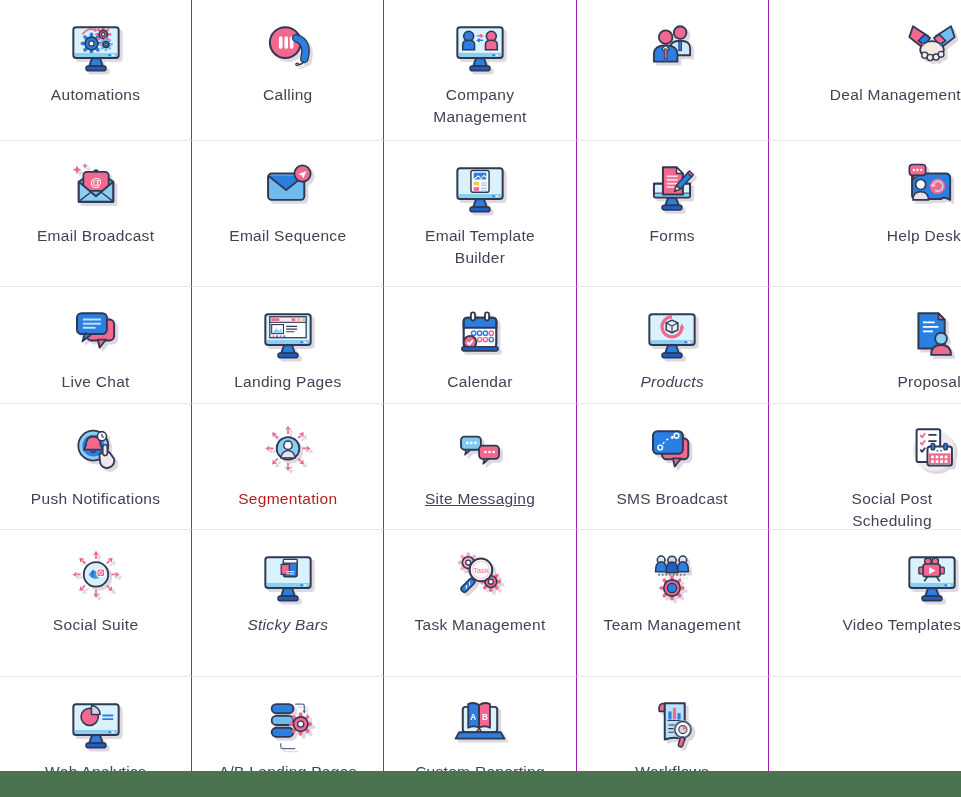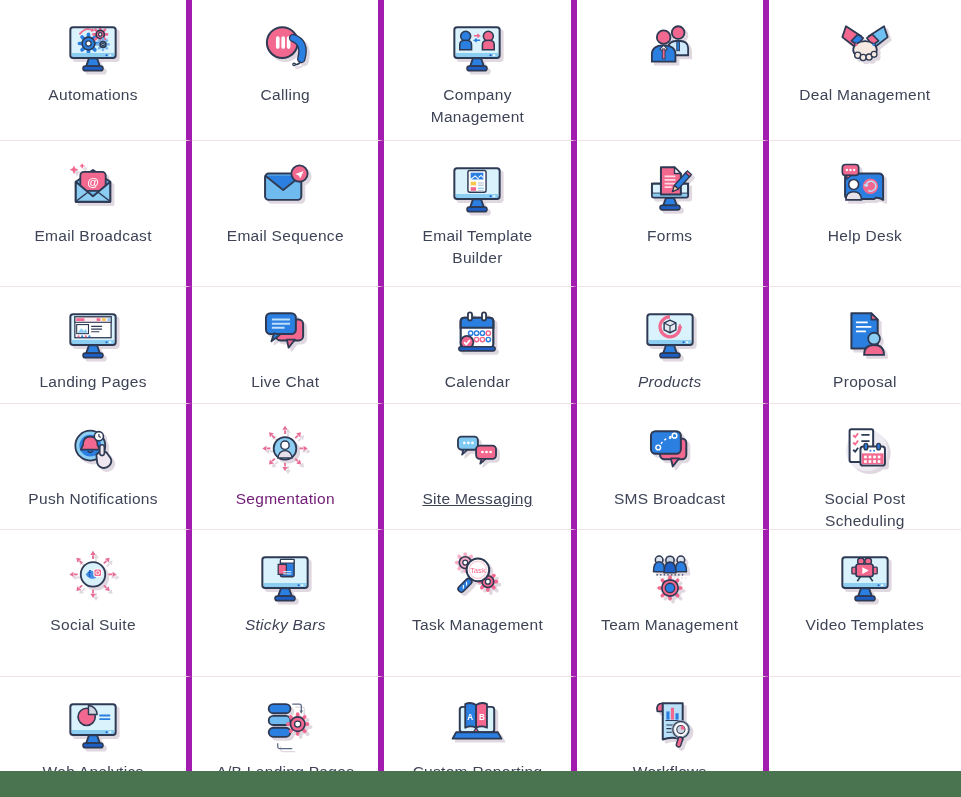--- a/index.html
+++ b/index.html
@@ -7,27 +7,27 @@
     width:961px;height:797px;overflow:hidden;background:#ffffff;
     font-family:"Liberation Sans", sans-serif;position:relative;
   }
   .page{position:relative;width:961px;height:797px;}
   .grid{
     display:grid;width:961px;height:797px;
     grid-template-columns:repeat(5,1fr);
     grid-template-rows:141px 146px 117px 126px 147px 120px;
   }
   .cell{
-    border-right:6px solid #a21caf;
+    border-right:1px solid #a21caf;
     border-bottom:1px solid #f0e3e6;
     display:flex;flex-direction:column;align-items:center;
     padding-top:19px;box-sizing:border-box;cursor:pointer;
     background:#fff;
   }
-  .cell:nth-child(5n){border-right:none;}
+  .cell:nth-child(5n){border-right:none;align-items:flex-end;}
   .cell:nth-child(n+26){border-bottom:none;}
   .icon{width:58px;height:58px;flex:0 0 auto;}
   .icon svg{filter:drop-shadow(3px 3.5px 0 #e0d8e0);}
   .label{
     margin-top:7px;font-size:15.5px;font-weight:500;color:#3e4456;
     letter-spacing:.3px;text-align:center;line-height:1.42;max-width:138px;
   }
   .footer-bar{
     position:absolute;left:0;bottom:0;width:961px;height:26px;z-index:5;
   }
@@ -210,20 +210,30 @@
     <rect x="7" y="5" width="18" height="12" rx="3.5" fill="#f2688f" stroke="#2e3a54" stroke-width="1.8"></rect>
     <path d="M12 17 l0 4 5 -4 z" fill="#f2688f" stroke="#2e3a54" stroke-width="1.4"></path>
     <circle cx="12" cy="11" r="1.3" fill="#ffffff"></circle>
             <circle cx="16" cy="11" r="1.3" fill="#ffffff"></circle>
             <circle cx="20" cy="11" r="1.3" fill="#ffffff"></circle>
           </svg></span>
     <span class="label" style="color: rgb(62, 68, 86);">Help Desk</span>
   </div>
       <div class="cell">
     <span class="icon"><svg viewBox="0 0 64 64" width="58" height="58" xmlns="http://www.w3.org/2000/svg">
+            <rect x="22" y="15" width="30" height="23" rx="5" fill="#f2688f" stroke="#2e3a54" stroke-width="2.2"></rect>
+    <path d="M34 37 l2 9 7 -9 z" fill="#f2688f" stroke="#2e3a54" stroke-width="2" stroke-linejoin="round"></path>
+    <rect x="11" y="8" width="33" height="23" rx="5" fill="#2b7fe0" stroke="#2e3a54" stroke-width="2.2"></rect>
+    <path d="M20 30 l-3 9 9 -7 z" fill="#2b7fe0" stroke="#2e3a54" stroke-width="2" stroke-linejoin="round"></path>
+    <path d="M17.5 15 h20 M17.5 19.5 h20 M17.5 24 h14" stroke="#bfe0fb" stroke-width="2.2"></path>
+          </svg></span>
+    <span class="label" style="color: rgb(62, 68, 86);">Live Chat</span>
+  </div>
+      <div class="cell">
+    <span class="icon"><svg viewBox="0 0 64 64" width="58" height="58" xmlns="http://www.w3.org/2000/svg">
             <rect x="7" y="9" width="50" height="34" rx="3" fill="#daf2fb"></rect>
             <rect x="12" y="12" width="40" height="23" fill="#ffffff" stroke="#2e3a54" stroke-width="1.4"></rect>
     <rect x="12" y="12" width="40" height="6" fill="#fbe9ef" stroke="#2e3a54" stroke-width="1.2"></rect>
     <rect x="13.5" y="13.5" width="9" height="3" fill="#f2688f"></rect>
     <rect x="36" y="13.5" width="4" height="3" fill="#f2688f"></rect>
             <rect x="42" y="13.5" width="4" height="3" fill="#f5c84c"></rect>
             <rect x="48" y="13.5" width="3" height="3" fill="#8ccdf2"></rect>
     <rect x="14" y="20.5" width="13" height="10" fill="#ffffff" stroke="#2e3a54" stroke-width="1.2"></rect>
     <path d="M15 29.5 l4 -5 3 3 2 -2.5 2 4.5 z" fill="#8ccdf2"></path>
     <path d="M30 22.5 h12 M30 25.5 h12 M30 28.5 h9" stroke="#2e3a54" stroke-width="1.2"></path>
@@ -232,30 +242,20 @@
             <circle cx="24" cy="33.5" r="1.2" fill="#f2688f"></circle>
             <circle cx="28" cy="33.5" r="1.2" fill="#2b7fe0"></circle>
             <rect x="8.5" y="37.5" width="47" height="5" fill="#8ccdf2"></rect>
    <circle cx="51" cy="40" r="1.2" fill="#ffffff"></circle>
             <circle cx="47" cy="40" r="1.2" fill="#1d5fc4"></circle>
    <rect x="7" y="9" width="50" height="34" rx="3" fill="none" stroke="#2e3a54" stroke-width="2.2"></rect>
    <path d="M27.5 43.5 h9 l3 8.5 h-15 z" fill="#2b7fe0" stroke="#2e3a54" stroke-width="2" stroke-linejoin="round"></path>
    <rect x="21" y="52" width="22" height="5" rx="2.5" fill="#1d5fc4" stroke="#2e3a54" stroke-width="1.8"></rect>
           </svg></span>
     <span class="label" style="color: rgb(62, 68, 86);">Landing Pages</span>
-  </div>
-      <div class="cell">
-    <span class="icon"><svg viewBox="0 0 64 64" width="58" height="58" xmlns="http://www.w3.org/2000/svg">
-            <rect x="22" y="15" width="30" height="23" rx="5" fill="#f2688f" stroke="#2e3a54" stroke-width="2.2"></rect>
-    <path d="M34 37 l2 9 7 -9 z" fill="#f2688f" stroke="#2e3a54" stroke-width="2" stroke-linejoin="round"></path>
-    <rect x="11" y="8" width="33" height="23" rx="5" fill="#2b7fe0" stroke="#2e3a54" stroke-width="2.2"></rect>
-    <path d="M20 30 l-3 9 9 -7 z" fill="#2b7fe0" stroke="#2e3a54" stroke-width="2" stroke-linejoin="round"></path>
-    <path d="M17.5 15 h20 M17.5 19.5 h20 M17.5 24 h14" stroke="#bfe0fb" stroke-width="2.2"></path>
-          </svg></span>
-    <span class="label" style="color: rgb(62, 68, 86);">Live Chat</span>
   </div>
       <div class="cell">
     <span class="icon"><svg viewBox="0 0 64 64" width="58" height="58" xmlns="http://www.w3.org/2000/svg">
             <rect x="14" y="13" width="36" height="33" rx="4" fill="#ffffff" stroke="#2e3a54" stroke-width="2.4"></rect>
     <path d="M14 24 v-7 q0 -4 4 -4 h28 q4 0 4 4 v7 z" fill="#2b7fe0" stroke="#2e3a54" stroke-width="2.4"></path>
     <rect x="22" y="7" width="4.5" height="9" rx="2.2" fill="#ffffff" stroke="#2e3a54" stroke-width="2"></rect>
     <rect x="37.5" y="7" width="4.5" height="9" rx="2.2" fill="#ffffff" stroke="#2e3a54" stroke-width="2"></rect>
     <circle cx="25" cy="30" r="2.4" fill="none" stroke="#2b7fe0" stroke-width="1.6"></circle>
     <circle cx="31.5" cy="30" r="2.4" fill="none" stroke="#2b7fe0" stroke-width="1.6"></circle>
     <circle cx="38" cy="30" r="2.4" fill="none" stroke="#2b7fe0" stroke-width="1.6"></circle>
@@ -339,21 +339,21 @@
       <path d="M32 3 l-3 4.5 h6 z" fill="#e76d96"></path>
             </g>
             <g transform="rotate(315 32 28)">
       <line x1="32" y1="12" x2="32" y2="8" stroke="#e76d96" stroke-width="2"></line>
       <path d="M32 3 l-3 4.5 h6 z" fill="#e76d96"></path>
             </g>
             <circle cx="32" cy="28" r="12.5" fill="#8ccdf2" stroke="#2e3a54" stroke-width="2"></circle>
     <circle cx="32" cy="24.5" r="4.6" fill="#ffffff" stroke="#2e3a54" stroke-width="1.6"></circle>
     <path d="M24 38.5 q1.5 -8 8 -8 q6.5 0 8 8 z" fill="#e7e2ea" stroke="#2e3a54" stroke-width="1.6"></path>
           </svg></span>
-    <span class="label" style="color: #701a75;">Segmentation</span>
+    <span class="label" style="color: #b91c1c;">Segmentation</span>
   </div>
       <div class="cell">
     <span class="icon"><svg viewBox="0 0 64 64" width="58" height="58" xmlns="http://www.w3.org/2000/svg">
             <rect x="11" y="15" width="22" height="14.5" rx="4" fill="#7fc9f2" stroke="#2e3a54" stroke-width="2"></rect>
     <path d="M17 29.5 l-1.5 5.5 6 -5.5 z" fill="#7fc9f2" stroke="#2e3a54" stroke-width="1.8" stroke-linejoin="round"></path>
     <circle cx="18" cy="22" r="1.5" fill="#ffffff"></circle>
             <circle cx="22.5" cy="22" r="1.5" fill="#ffffff"></circle>
             <circle cx="27" cy="22" r="1.5" fill="#ffffff"></circle>
     <rect x="31" y="25" width="22" height="14.5" rx="4" fill="#f2688f" stroke="#2e3a54" stroke-width="2"></rect>
     <path d="M37 39.5 l-1.5 5.5 6 -5.5 z" fill="#f2688f" stroke="#2e3a54" stroke-width="1.8" stroke-linejoin="round"></path>

